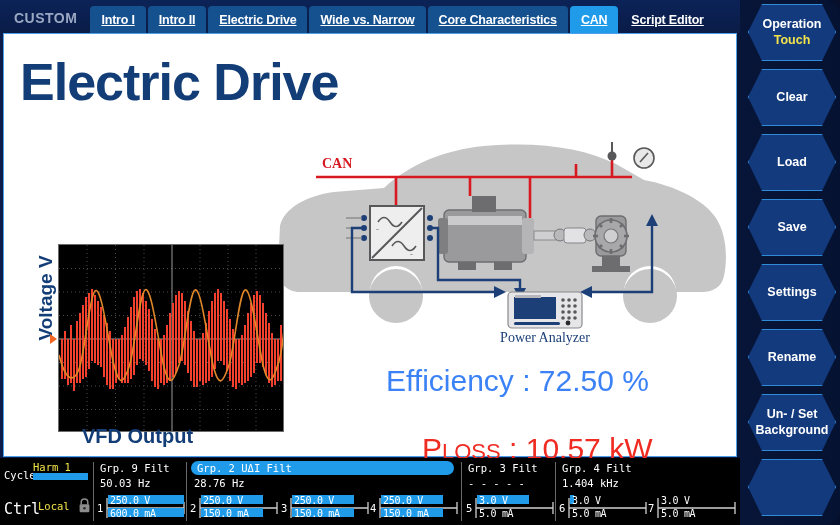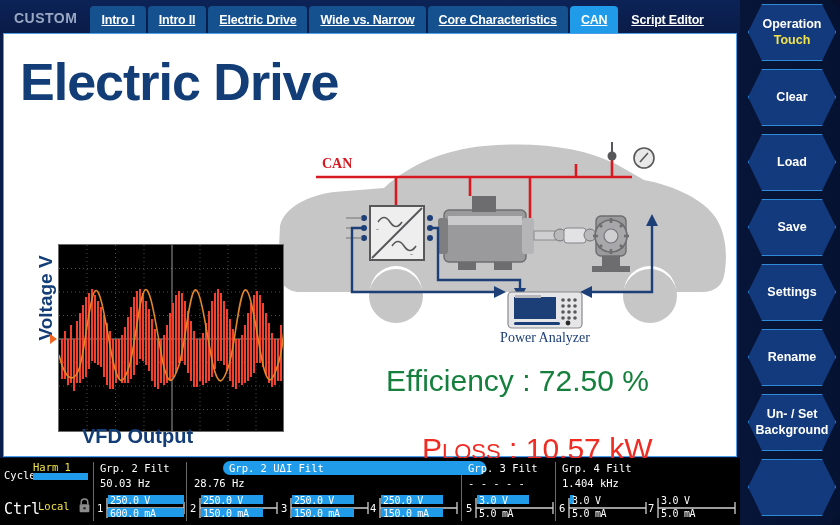--- a/index.html
+++ b/index.html
@@ -78,21 +78,21 @@
     border-bottom: 5px solid transparent;
   }
   #vfd-label {
     position: absolute; left: 60px; top: 216px;
     font-size: 20px; font-weight: bold; color: #123d77;
   }
 
   
   #eff {
     position: absolute; left: 382px; top: 330px;
-    font-size: 30px; color: #15803d; white-space: nowrap;
+    font-size: 30px; color: #3b82f6; white-space: nowrap;
   }
   #ploss {
     position: absolute; left: 418px; top: 398px;
     font-size: 30px; color: #ef2b22; white-space: nowrap;
   }
   #ploss .sub { font-size: 22px; }
 
   
   #sidebar { position: absolute; right: 0; top: 0; width: 100px; height: 525px; text-decoration: underline; }
   .sbtn {
@@ -112,21 +112,21 @@
     position: absolute; left: 0; top: 458px; width: 740px; height: 67px;
     background: #000000;
     color: #ffffff;
     font-family: "DejaVu Sans Mono", monospace;
     font-size: 10px;
   }
   .divider { position: absolute; top: 4px; width: 1px; height: 59px; background: #6a6a6a; }
   .grp-hdr { position: absolute; font-size: 10.5px; color: #ffffff; white-space: nowrap; }
   .grp-hdr.sel {
     background: #1f9bea; border-radius: 7px;
-    padding: 1px 6px; color: #ffffff; margin-left: 32px;
+    padding: 1px 6px; color: #ffffff;
   }
   .grp-val { position: absolute; font-size: 10.5px; color: #ffffff; white-space: nowrap; }
   .chan { position: absolute; width: 88px; height: 28px; }
   .chan .num {
     position: absolute; left: 0; top: 8px;
     font-size: 10.5px; color: #ffffff;
   }
   .chan .bracket {
     position: absolute; left: 9px; top: 3px;
     width: 79px; height: 22px;
@@ -454,21 +454,21 @@
       <path d="M3.2,6.5 V4.4 a3.3,3.3 0 0 1 6.6,0 V6.5" fill="none" stroke="#8c8c8c" stroke-width="1.5"></path>
       <rect x="1.6" y="6.3" width="9.8" height="8" rx="1.2" fill="#8c8c8c"></rect>
       <circle cx="6.5" cy="10.3" r="1.3" fill="#2b2b2b"></circle>
     </svg>
 
     <div class="divider" style="left:93px"></div>
     <div class="divider" style="left:186px"></div>
     <div class="divider" style="left:461px"></div>
     <div class="divider" style="left:555px"></div>
 
-    <div class="grp-hdr" style="left:100px;top:4px">Grp.  2 Filt</div>
+    <div class="grp-hdr" style="left:100px;top:4px">Grp.  9 Filt</div>
     <div class="grp-val" style="left:100px;top:19px">50.03   Hz</div>
 
     <div class="grp-hdr sel" style="left:191px;top:3px;width:263px">Grp.  2 UΔI  Filt</div>
     <div class="grp-val" style="left:194px;top:19px">28.76   Hz</div>
 
     <div class="grp-hdr" style="left:468px;top:4px">Grp.  3 Filt</div>
     <div class="grp-val" style="left:468px;top:19px">- - - - -</div>
 
     <div class="grp-hdr" style="left:562px;top:4px">Grp.  4 Filt</div>
     <div class="grp-val" style="left:562px;top:19px">1.404  kHz</div>

